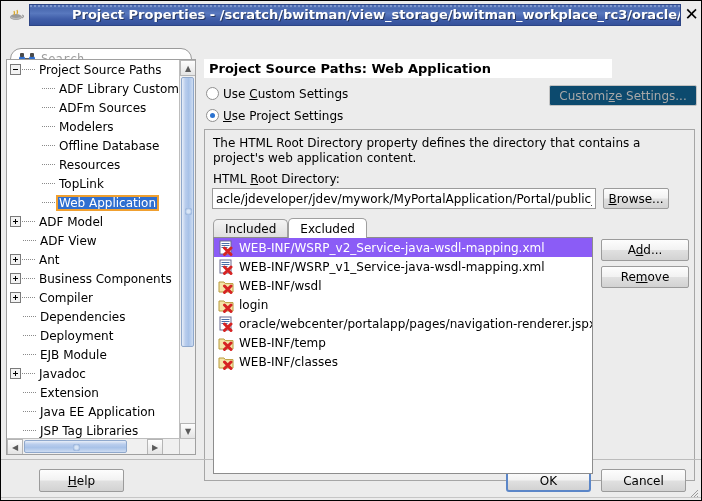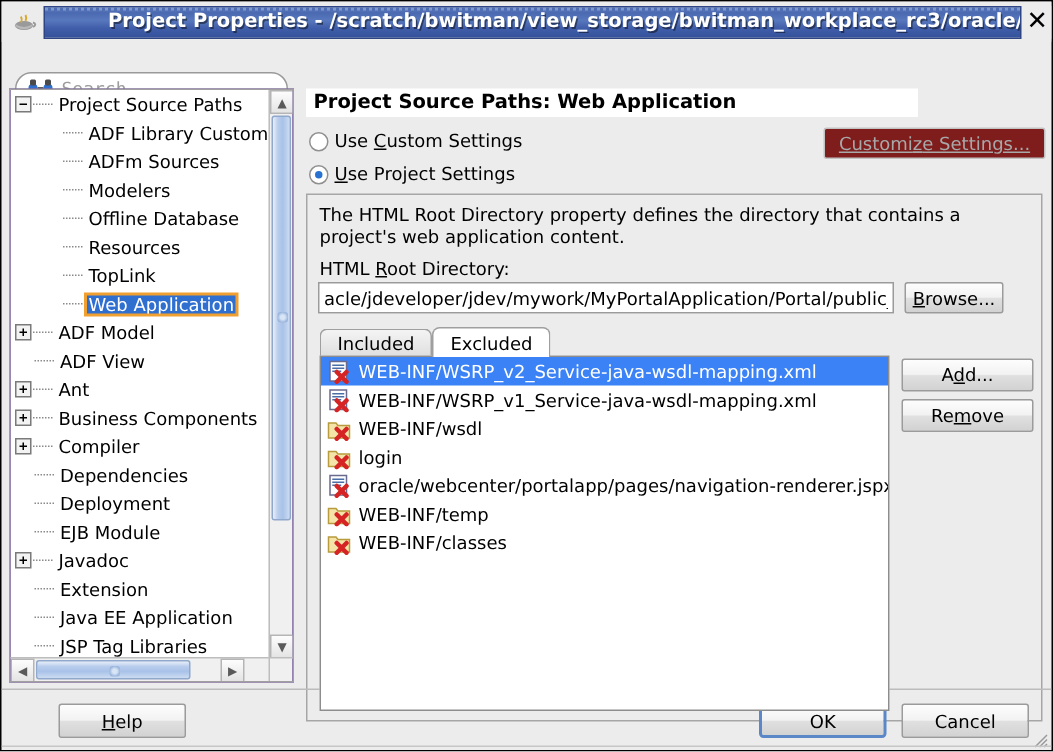--- a/index.html
+++ b/index.html
@@ -200,21 +200,21 @@
   #page-heading {
     position: absolute; left: 3px; top: 0px;
     width: 408px; height: 19px;
     background: #ffffff;
     font-weight: bold; font-size: 13px;
     display: flex; align-items: center;
     padding-left: 5px;
   }
   .radio-row {
     position: absolute;
-    display: flex; align-items: flex-end;
+    display: flex; align-items: flex-start;
     font-size: 12px;
     cursor: pointer;
   }
   .radio {
     width: 13px; height: 13px; flex: none;
     border: 1px solid #909090;
     border-radius: 50%;
     background: #ffffff;
     margin-right: 4px;
     position: relative;
@@ -233,23 +233,22 @@
     border-radius: 2px;
     font-size: 12px;
     color: #000000;
     display: flex; align-items: center; justify-content: center;
     cursor: pointer;
     font-family: "DejaVu Sans", "Liberation Sans", sans-serif;
   }
   .btn.disabled {
     color: #a8a8a8;
     border-color: #c2c2c2;
-    background: #7f1d1d;
+    background: #0c4a6e;
     cursor: default;
-    text-decoration: underline;
   }
   #customize-settings-button {
     position: absolute; right: 1px; top: 26px;
     width: 148px; height: 21px;
   }
 
   #group-box {
     position: absolute; left: 3px; top: 70px;
     width: 491px; height: 352px;
     border: 1px solid #a6a6a6;
@@ -315,21 +314,21 @@
   }
   .list-item {
     height: 19px;
     display: flex; align-items: center;
     padding-left: 4px;
     font-size: 12px;
     white-space: nowrap;
     cursor: pointer;
   }
   .list-item.selected {
-    background: #3b82f6;
+    background: #8b5cf6;
     color: #ffffff;
   }
   .item-icon { width: 16px; height: 16px; flex: none; margin-right: 5px; position: relative; }
 
   #add-button {
     position: absolute; left: 396px; top: 109px;
     width: 88px; height: 22px;
   }
   #remove-button {
     position: absolute; left: 396px; top: 136px;

